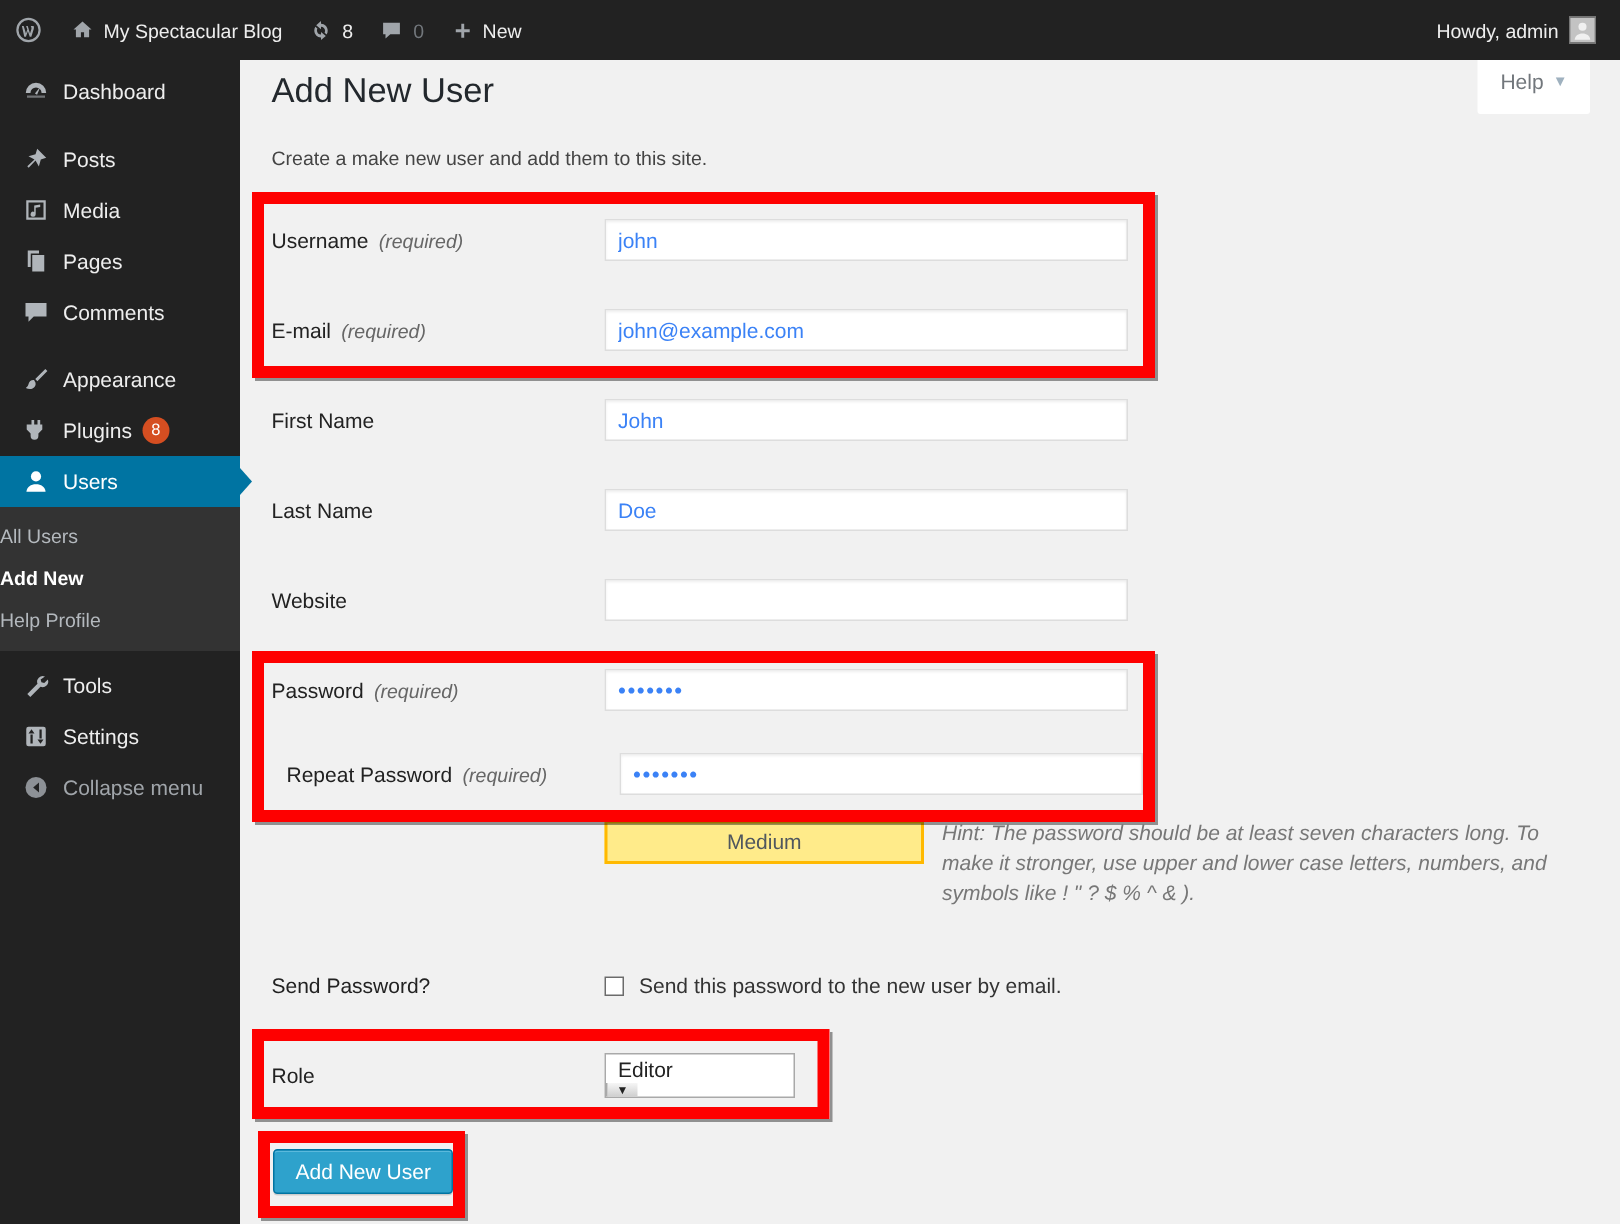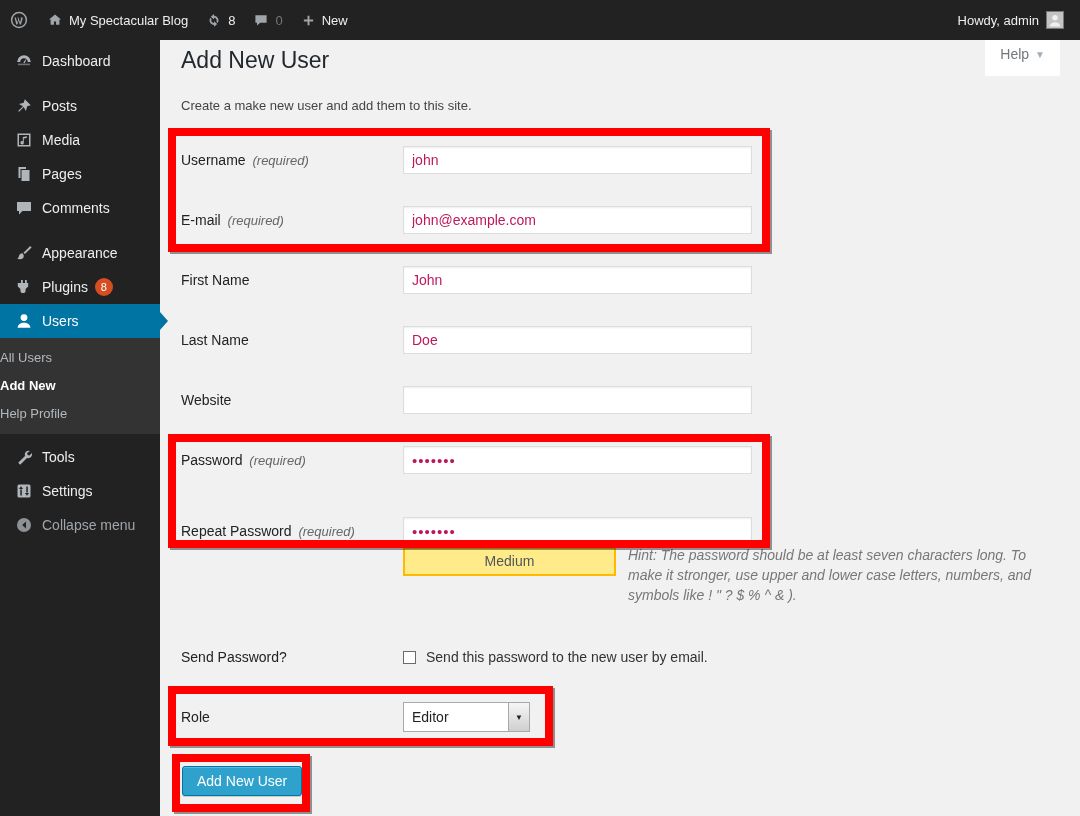--- a/index.html
+++ b/index.html
@@ -44,39 +44,39 @@
               display:flex; align-items:center; gap:6px; padding:0 15px; font-size:14px; cursor:pointer;
               border-radius:0 0 2px 2px; }
   .help-arrow { color:#9fb1bf; font-size:10px; }
   .page-title { position:absolute; left:21px; top:14px; font-size:23px; font-weight:400; color:#23282d; line-height:29px; }
   .subtitle { position:absolute; left:21px; top:66px; font-size:13px; color:#444; }
 
   .frow { position:absolute; left:21px; display:flex; align-items:center; height:28px; }
   .flabel { width:222px; font-size:14px; color:#222; flex:0 0 222px; }
   .req { font-style:italic; font-size:13px; color:#666; margin-left:3px; }
   .txt-input { width:349px; height:28px; border:1px solid #ddd; background:#fff; padding:0 8px;
-               font-size:14px; color:#be185d; font-family:inherit; box-shadow:inset 0 1px 2px rgba(0,0,0,.07); }
+               font-size:14px; color:#3b82f6; font-family:inherit; box-shadow:inset 0 1px 2px rgba(0,0,0,.07); }
   .pw { letter-spacing:1px; font-size:15px; }
 
   .row-username { top:114px; } .row-email { top:174px; } .row-first { top:234px; }
-  .row-last { top:294px; } .row-website { top:354px; } .row-pass { top:414px; } .row-rpass { top:485px; }
+  .row-last { top:294px; } .row-website { top:354px; } .row-pass { top:414px; } .row-rpass { top:470px;margin-left:10px; }
 
   .pwdesc { position:absolute; left:243px; top:513px; width:632px; font-size:14px; font-style:italic;
             color:#777; line-height:20px; }
   .meter { float:left; width:213px; height:29px; margin:2px 12px 10px 0; background:#ffeb8a;
            border:2px solid #ffb900; text-align:center; line-height:25px; font-style:normal;
            font-size:14px; color:#50575e; }
 
   .row-send { top:610px; height:30px; }
   .checkbox { width:13px; height:13px; border:1px solid #6b6b6b; background:#fff; display:inline-block;
               margin-right:10px; flex:0 0 13px; cursor:pointer; }
   .cb-label { font-size:14px; color:#333;text-align:right; }
 
   .row-role { top:670px; height:30px; }
-  .sel { width:127px; height:30px; border:1px solid #a9a9a9; background:#fff; display:flex; align-items:stretch; cursor:pointer; }
+  .sel { width:127px; height:30px; border:1px solid #a9a9a9; background:#fff; display:flex; align-items:stretch; cursor:pointer;flex-direction:column; }
   .sel-text { flex:1; font-size:14px; color:#222; padding-left:8px; display:flex; align-items:center; }
   .sel-btn { width:21px; border-left:1px solid #a9a9a9; background:linear-gradient(#f6f6f6,#cfcfcf);
              display:flex; align-items:center; justify-content:center; font-size:8px; color:#222; }
 
   .btn-primary { position:absolute; left:22px; top:734px; height:30px; padding:0 14px; background:#2ea2cc;
                  border:1px solid #0074a2; border-radius:3px; color:#fff; font-size:14px; font-family:inherit;
                  box-shadow:inset 0 1px 0 rgba(120,200,230,.6), 0 1px 0 rgba(0,0,0,.15); cursor:pointer; }
 
   
   .anno { position:absolute; border:8px solid #fe0000; box-shadow:2px 2px 0 rgba(0,0,0,.4);

